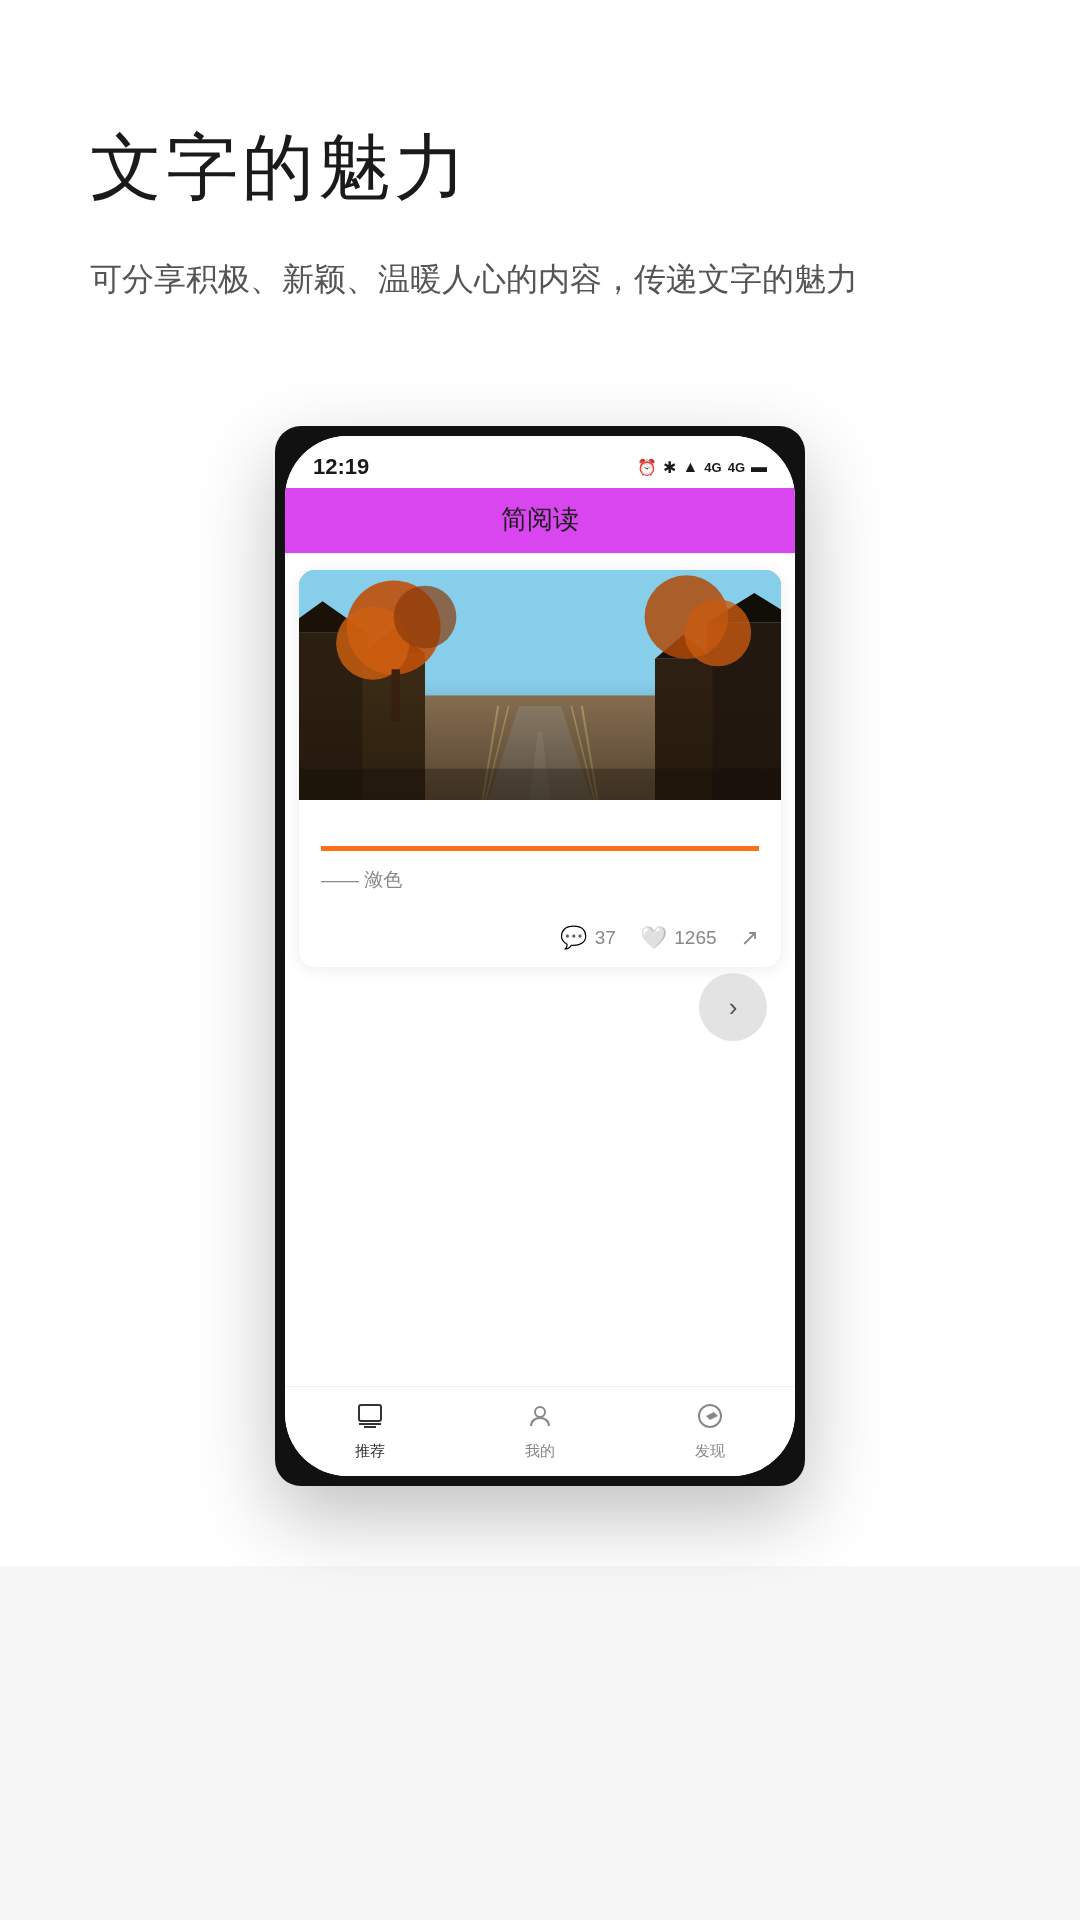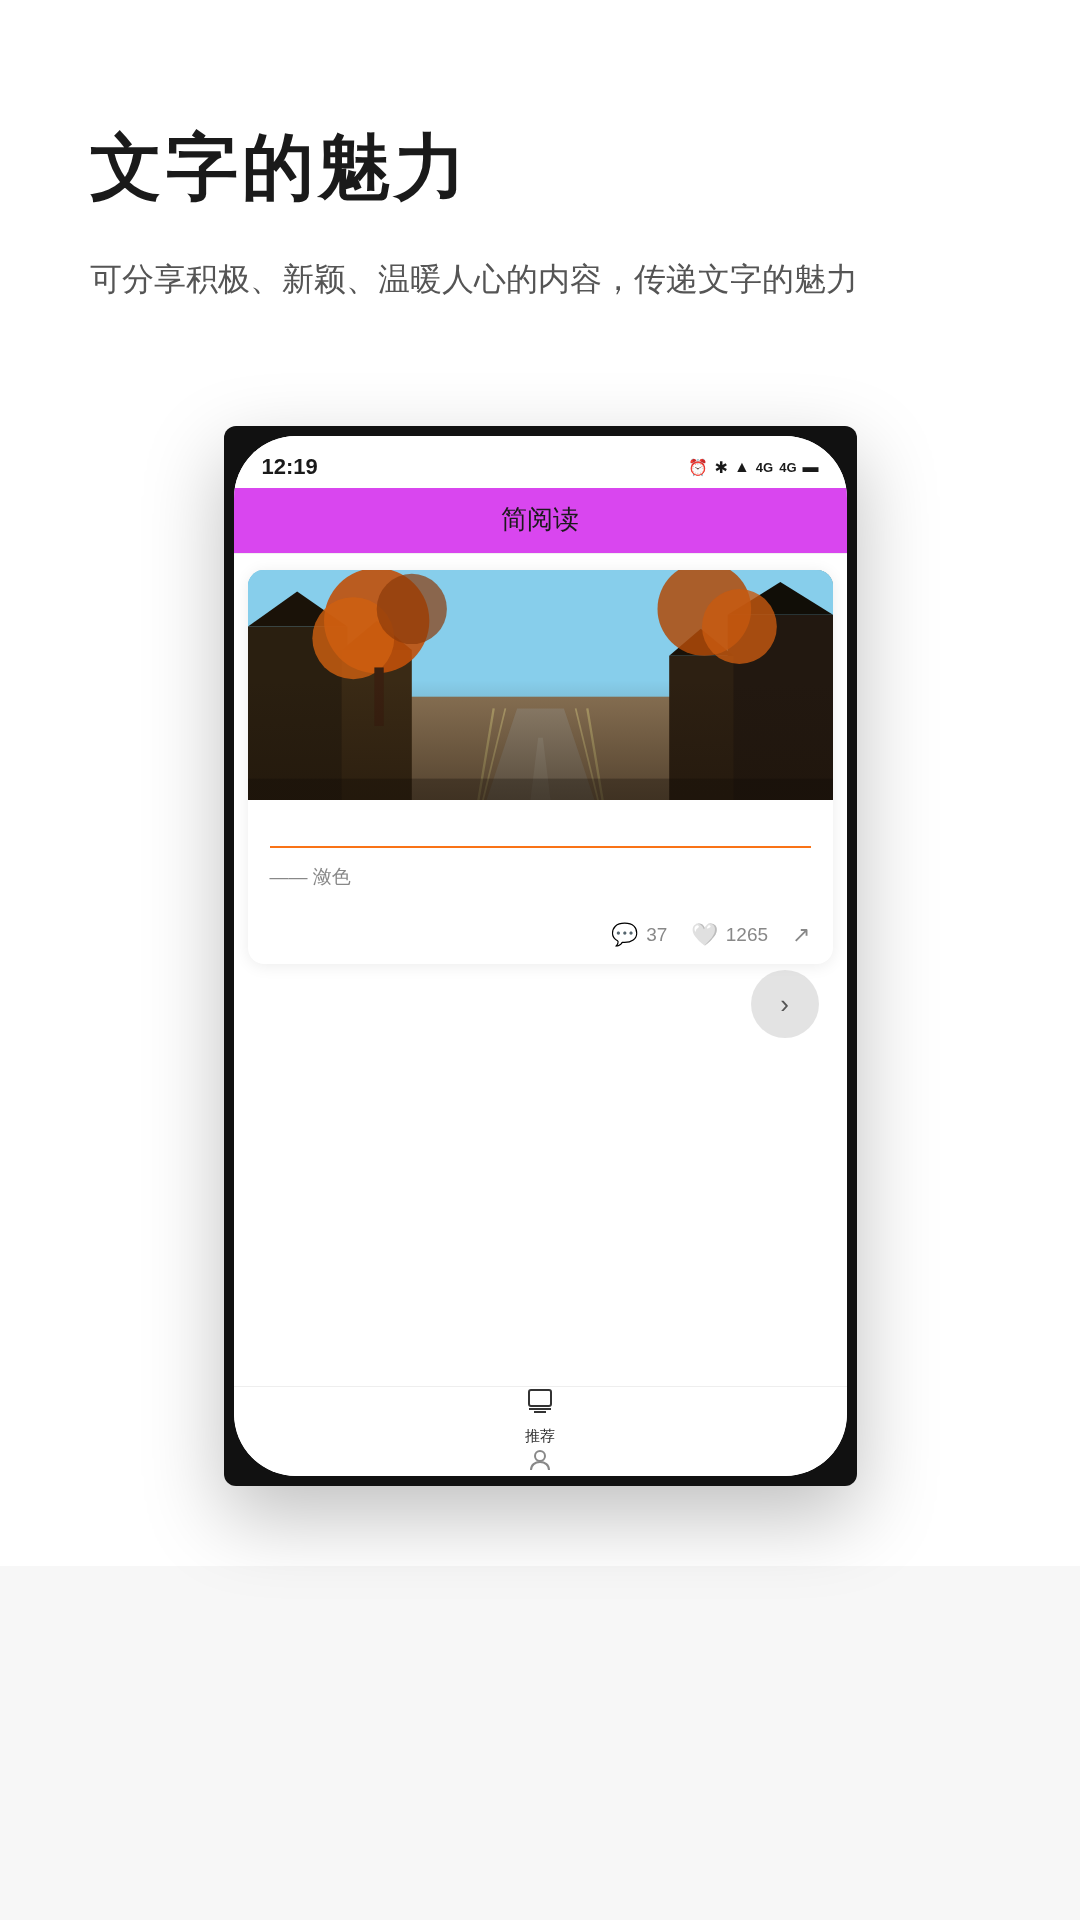--- a/index.html
+++ b/index.html
@@ -22,21 +22,21 @@
     }
 
     
     .top-section {
       padding: 120px 90px 60px 90px;
       background: #ffffff;
     }
 
     .main-title {
       font-size: 72px;
-      font-weight: 700;
+      font-weight: 400;
       color: #1a1a1a;
       margin-bottom: 36px;
       letter-spacing: 4px;
     }
 
     .sub-title {
       font-size: 32px;
       color: #555555;
       line-height: 1.7;
       font-weight: 400;
@@ -47,24 +47,24 @@
       display: flex;
       justify-content: center;
       align-items: flex-start;
       padding: 60px 0 80px 0;
       background: #ffffff;
       position: relative;
     }
 
     
     .phone-frame {
-      width: 633px;
+      width: 530px;
       height: 1060px;
       background: #111111;
-      border-radius: 12px;
+      border-radius: 26px;
       position: relative;
       box-shadow: 0 30px 80px rgba(0,0,0,0.25);
       overflow: hidden;
     }
 
     
     .phone-screen {
       position: absolute;
       top: 10px;
       left: 10px;
@@ -166,21 +166,21 @@
       color: #2a2a2a;
       line-height: 1.85;
       font-weight: 400;
     }
 
     .article-author {
       margin-top: 24px;
       padding-top: 16px;
       font-size: 19px;
       color: #888888;
-      border-top: 2px solid #f97316;
+      border-top: 5px solid #f97316;
       padding-bottom: 8px;
     }
 
     
     .card-footer {
       display: flex;
       justify-content: flex-end;
       align-items: center;
       padding: 10px 22px 16px;
       gap: 24px;
@@ -225,21 +225,20 @@
       bottom: 0;
       left: 0;
       right: 0;
       height: 90px;
       background: #ffffff;
       border-top: 1px solid #eeeeee;
       display: flex;
       justify-content: space-around;
       align-items: center;
       border-radius: 0 0 62px 62px;
-      flex-direction: column;
     }
 
     .nav-item {
       display: flex;
       flex-direction: column;
       align-items: center;
       gap: 5px;
       flex: 1;
     }
 

